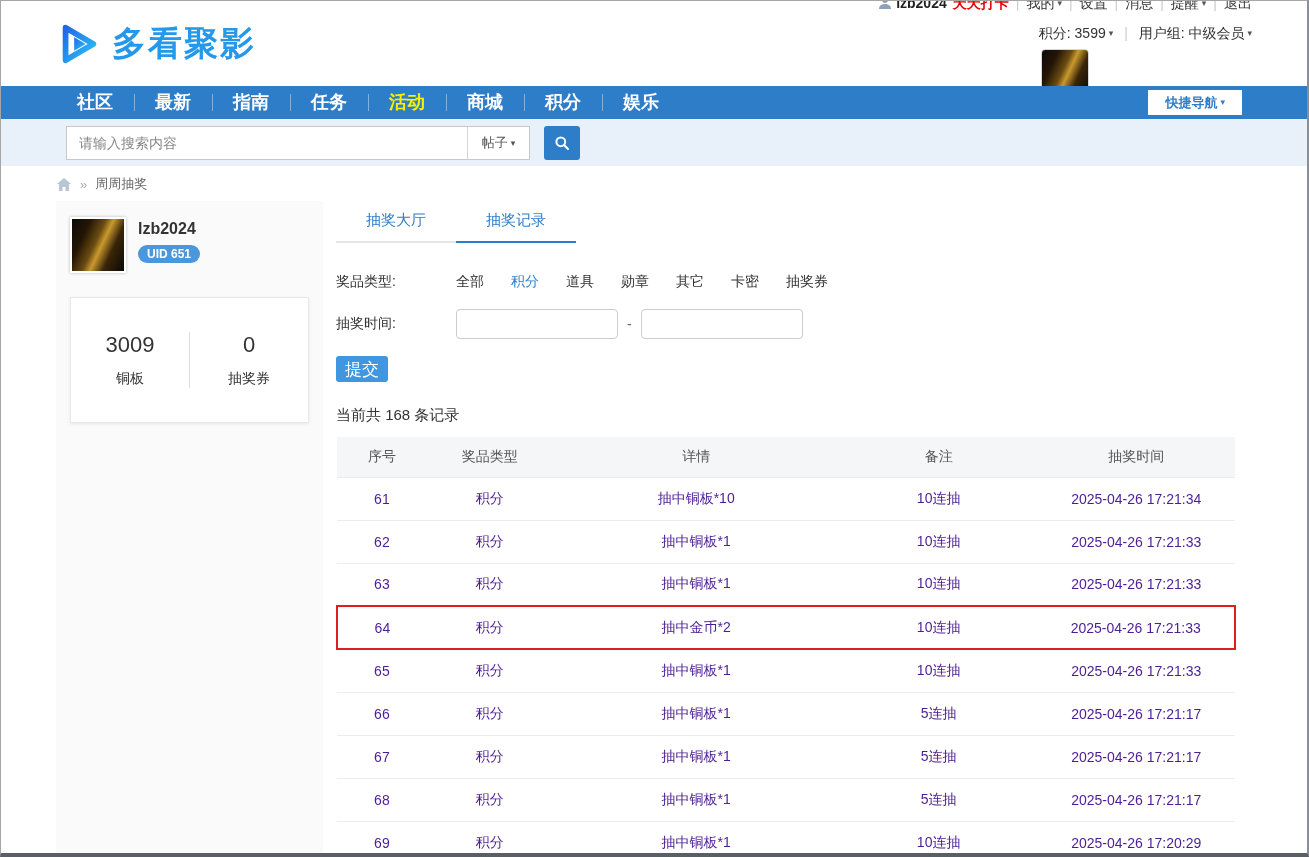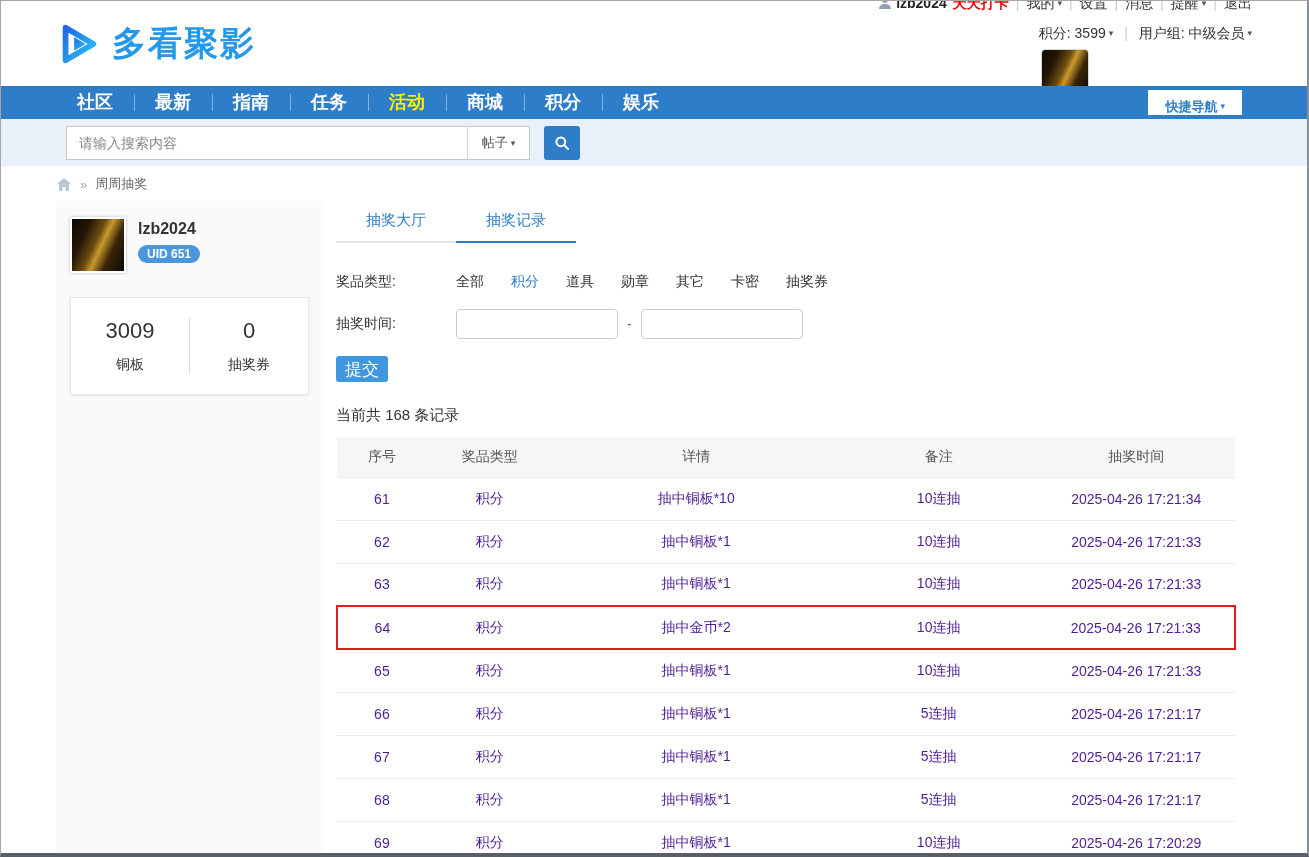--- a/index.html
+++ b/index.html
@@ -26,42 +26,42 @@
   .avatar-img {
     width:48px; height:48px; border:1px solid #d8d8d8; border-radius:4px; cursor:pointer;
     background:linear-gradient(115deg,#0c0a08 0%,#241505 25%,#6b4d12 45%,#c9992e 55%,#3a2508 72%,#0a0806 100%);
   }
   
   .nav { height:33px; background:#2d7dc8; padding:0 55px; position:relative; display:flex; }
   .nav-items { display:flex; }
   .nav-item { color:#fff; font-size:18px; font-weight:bold; line-height:33px; padding:0 21px; cursor:pointer; position:relative; }
   .nav-item + .nav-item::before { content:""; position:absolute; left:0; top:8px; bottom:8px; width:1px; background:rgba(255,255,255,.4); }
   .nav-item.active { color:#fcf000; }
-  .quick-nav { position:absolute; right:65px; top:4px; height:25px; line-height:32px; background:#fff; color:#2d7dc8; font-weight:bold; font-size:13px; padding:0 17px; cursor:pointer;margin-left:14px; }
+  .quick-nav { position:absolute; right:65px; top:4px; height:25px; line-height:24px; background:#fff; color:#2d7dc8; font-weight:bold; font-size:13px; padding:0 17px; cursor:pointer;margin-left:14px; }
   .quick-nav .caret { color:#2d7dc8; }
   
   .search-bar { height:47px; background:#e8f1fa; padding:7px 55px 0; display:flex; align-items:flex-start; }
   .search-box { display:flex; height:34px; background:#fff; border:1px solid #c9c9c9; margin-left:10px; }
   .search-input { width:400px; border:none; outline:none; padding:0 12px; font-size:14px; color:#333; background:transparent; }
   .search-input::placeholder { color:#888; }
   .search-type { width:62px; border-left:1px solid #d5d5d5; display:flex; align-items:center; justify-content:center; font-size:13px; color:#555; cursor:pointer;text-align:right; }
   .search-btn { width:36px; height:34px; background:#2d7dc8; border:none; border-radius:3px; margin-left:14px; display:flex; align-items:center; justify-content:center; cursor:pointer; }
   
   .breadcrumb { padding:9px 55px 6px; display:flex; align-items:center; gap:8px; font-size:13px; color:#666; }
   .home { cursor:pointer; line-height:0; }
   .bsep { color:#aaa; }
   
   .content { display:flex; gap:13px; padding:2px 55px 0; align-items:flex-start; }
   .sidebar { width:267px; flex:none; background:#fafafa; height:658px; }
   .profile { display:flex; gap:12px; padding:16px 14px 6px; }
   .profile-avatar { width:56px; height:56px; flex:none; border:2px solid #fff; box-shadow:0 0 3px rgba(0,0,0,.25); cursor:pointer;
     background:linear-gradient(115deg,#0c0a08 0%,#241505 25%,#6b4d12 45%,#c9992e 55%,#3a2508 72%,#0a0806 100%); }
   .profile-name { font-size:16px; font-weight:bold; color:#333; margin-top:3px; }
   .uid-badge { display:inline-block; margin-top:7px; background:#4a97dc; color:#fff; font-size:12px; font-weight:bold; padding:2px 9px; border-radius:9px; }
-  .stats-card { margin:18px 14px; background:#fff; border:1px solid #e8e8e8; box-shadow:0 1px 3px rgba(0,0,0,.08); display:flex; padding:20px 0; }
+  .stats-card { margin:18px 14px; background:#fff; border:1px solid #e8e8e8; box-shadow:0 1px 3px rgba(0,0,0,.08); display:flex; padding:34px 0; }
   .stat { flex:1; text-align:center; }
   .stat + .stat { border-left:1px solid #ddd; }
   .stat-value { font-size:22px; color:#333; }
   .stat-label { font-size:14px; color:#333; margin-top:12px; }
   
   .main { flex:1; padding:10px 16px 0 0; }
   .tabs { display:flex; }
   .tab { width:120px; text-align:center; font-size:15px; color:#2d7dc8; padding-bottom:11px; border-bottom:2px solid #e5e5e5; cursor:pointer; }
   .tab.active { border-bottom-color:#2d7dc8; }
   .filter-row { display:flex; align-items:center; margin-top:30px; font-size:14px; color:#333; }

